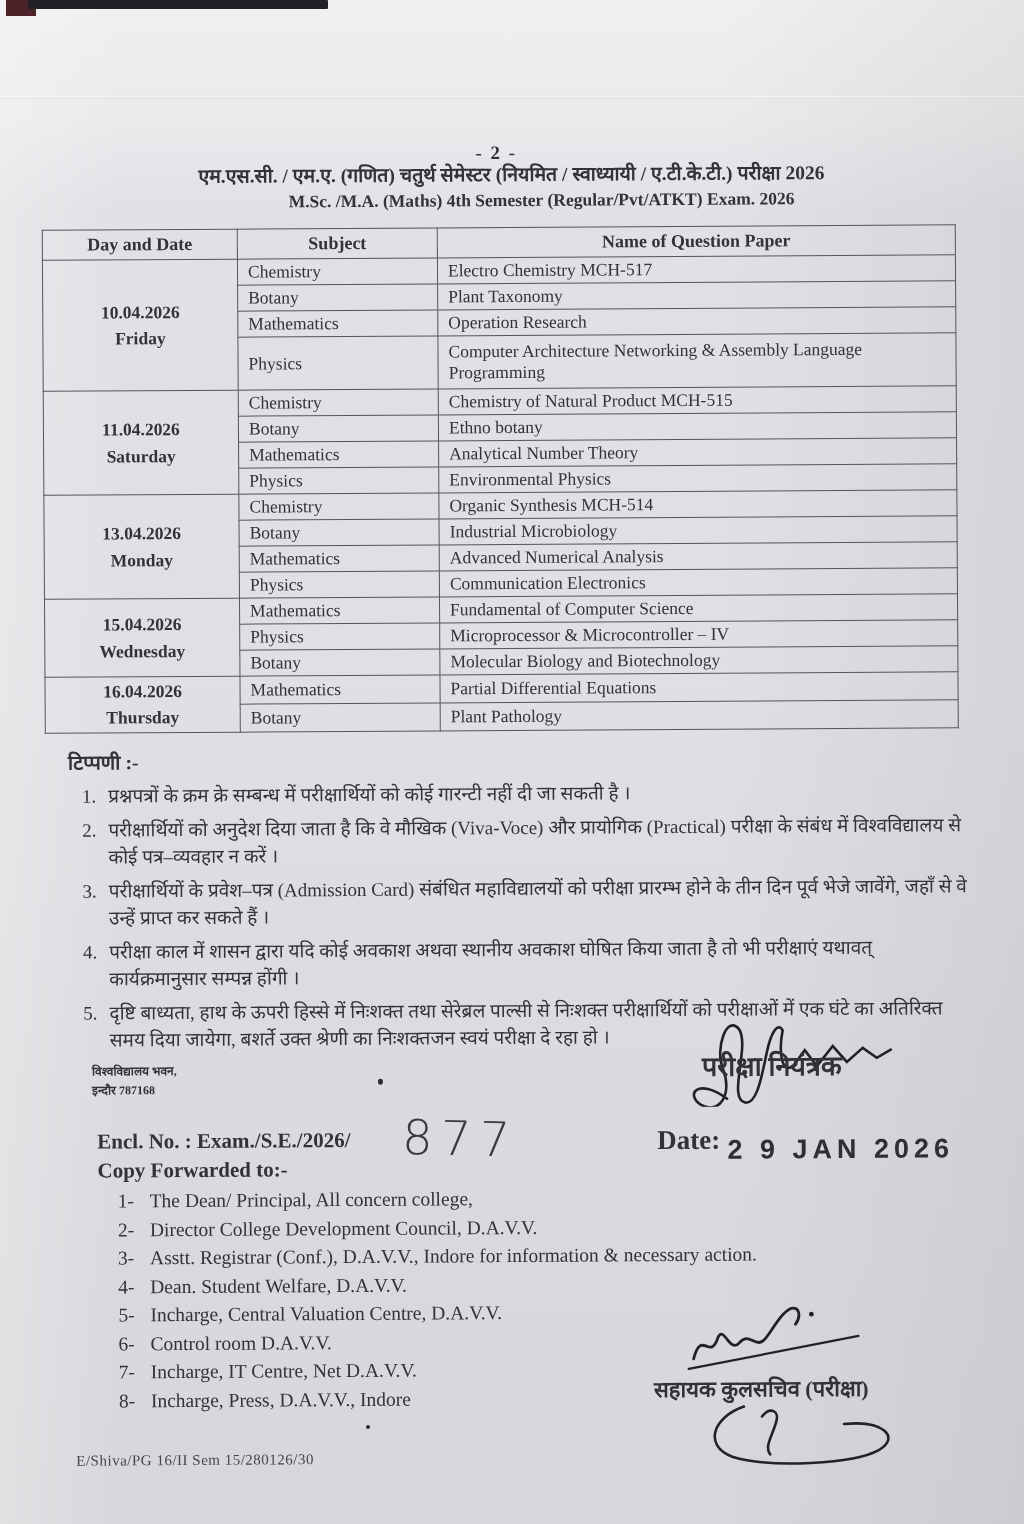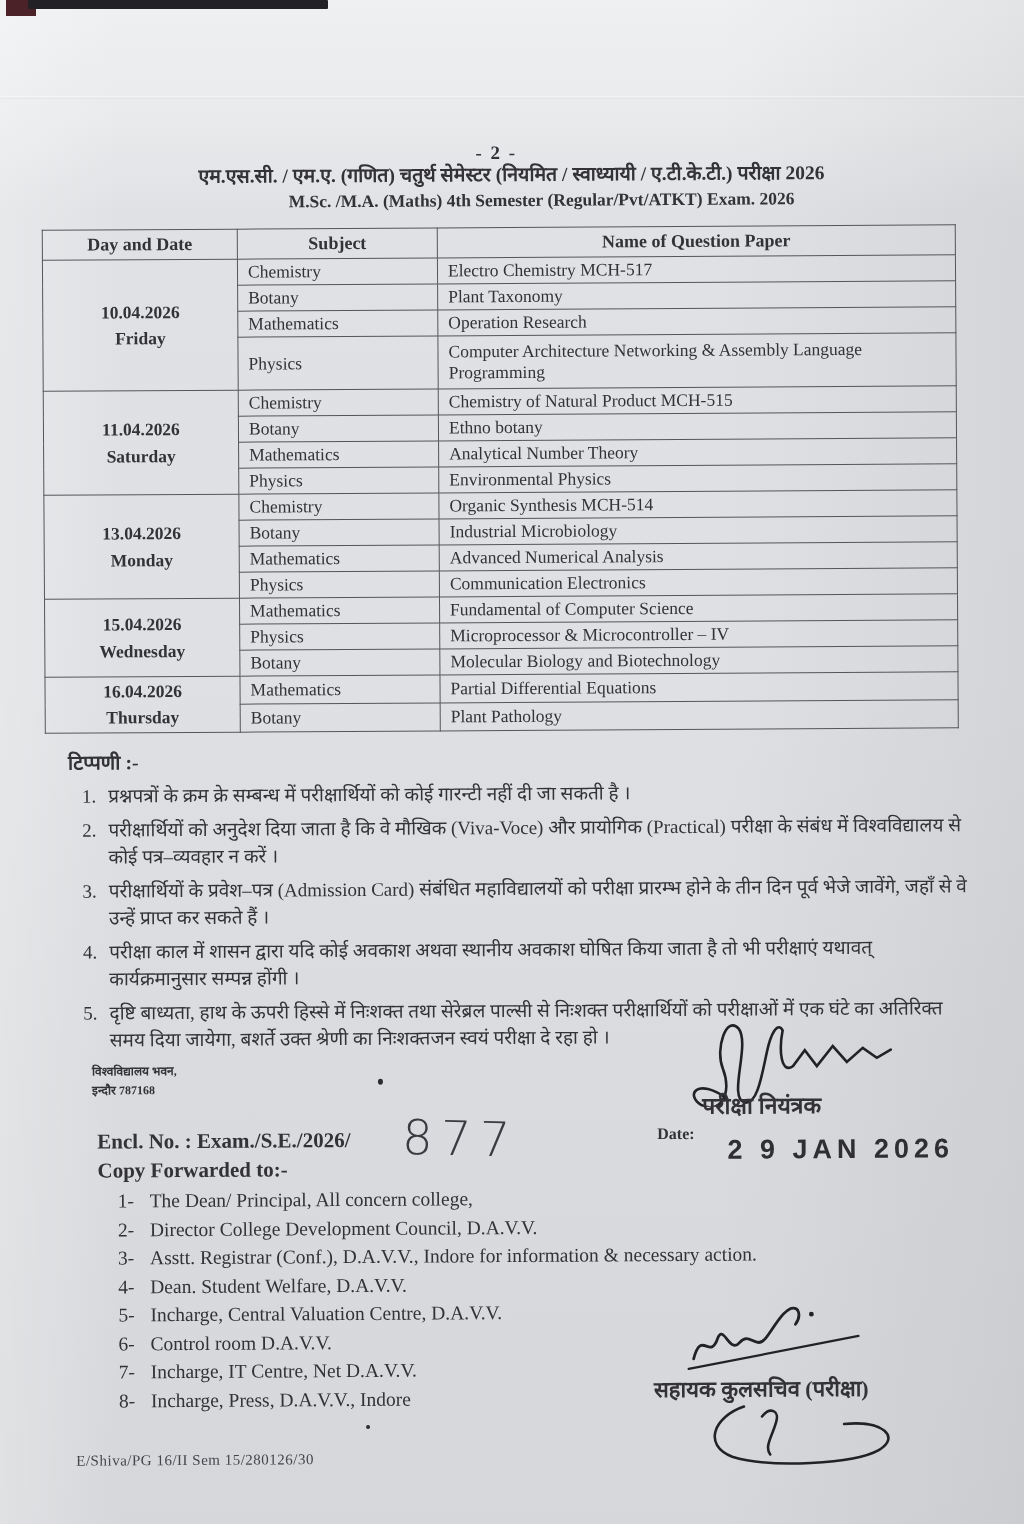--- a/index.html
+++ b/index.html
@@ -40,26 +40,26 @@
 
   .notes { position:absolute; top:746px; left:68px; width:900px; }
   .notes-head { font-size:20px; font-weight:600; margin-bottom:8px; }
   .note { display:flex; margin-bottom:7px; font-size:19px; line-height:1.42; }
   .note-num { flex:none; width:40px; text-align:right; padding-right:12px; }
   .note-text { flex:1; }
 
   .addr { position:absolute; top:1060px; left:90px; font-size:12px; font-weight:600; line-height:1.55; }
 
   .sig1 { position:absolute; top:1008px; left:665px; }
-  .sig1-label { position:absolute; top:1090px; left:700px; font-size:23px; font-weight:600; }
+  .sig1-label { position:absolute; top:1048px; left:700px; font-size:27px; font-weight:600; }
 
   .encl { position:absolute; top:1127px; left:95px; font-size:21px; font-weight:bold; }
   .encl-num { position:absolute; top:1110px; left:400px; font-size:48px; font-weight:300;
     font-family:"DejaVu Sans", sans-serif; letter-spacing:8px; color:#3a3a40; transform:rotate(2deg); }
-  .datebox { position:absolute; top:1126px; left:655px; font-size:16px; font-weight:bold; }
+  .datebox { position:absolute; top:1126px; left:655px; font-size:27px; font-weight:bold; }
   .datestamp { position:absolute; top:1136px; left:725px; font-family:"Liberation Sans", sans-serif;
     font-size:27px; font-weight:bold; letter-spacing:5px; color:#2e2e33; }
 
   .fwd-head { position:absolute; top:1156px; left:95px; font-size:21px; font-weight:bold; }
   .fwd-list { position:absolute; top:1188px; left:115px; width:760px; }
   .fwd-item { display:flex; font-size:19.5px; margin-bottom:6.5px; }
   .fwd-num { flex:none; width:32px; }
   .fwd-text { flex:1; }
 
   .sig2 { position:absolute; top:1300px; left:670px; }

